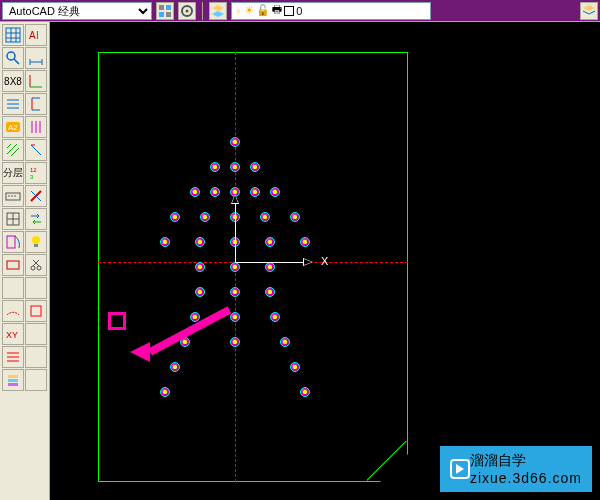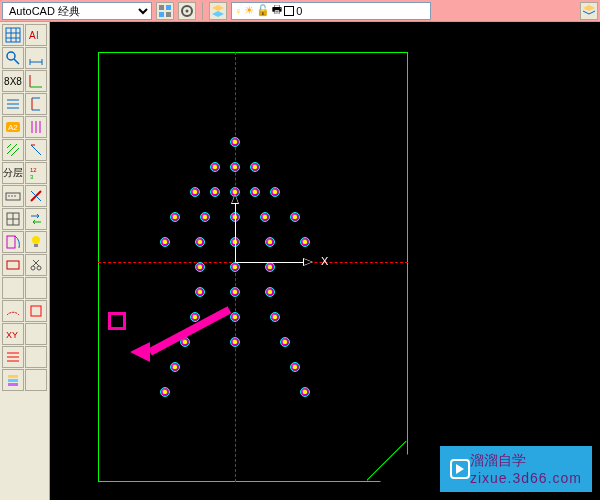--- a/index.html
+++ b/index.html
@@ -8,21 +8,21 @@
   background: #d4d0c8;
   font-family: "Microsoft YaHei", Arial, sans-serif;
   font-size: 11px;
   overflow: hidden;
   position: relative;
 }
 .top-bar {
   display: flex;
   align-items: center;
   height: 22px;
-  background: #fca5a5;
+  background: #701a75;
   border-bottom: 1px solid #aca899;
   padding: 0 2px;
   gap: 4px;
 }
 .workspace-select {
   width: 150px; height: 18px;
   background: #fff;
   border: 1px solid #7f9db9;
   font-size: 11px;
   padding: 0 2px;
@@ -151,21 +151,21 @@
 .arrow-hit {
   position:absolute;
   left:58px; top:290px;
   width:18px;height:18px;
   border:3px solid #ff00aa;
 }
 .watermark {
   position:absolute;
   right:8px; bottom:8px;
   background:#2aa7e0;
-  color:#701a75;
+  color:#000000;
   padding:6px 10px;
   display:flex; align-items:center; 
   font-size:14px;
 }
 .watermark .play {
   width:20px;height:20px;border:2px solid #fff;border-radius:4px;
   display:flex;align-items:center;justify-content:center;
 }
 .watermark .play::after{
   content:"";width:0;height:0;border-left:8px solid #fff;border-top:5px solid transparent;border-bottom:5px solid transparent;

